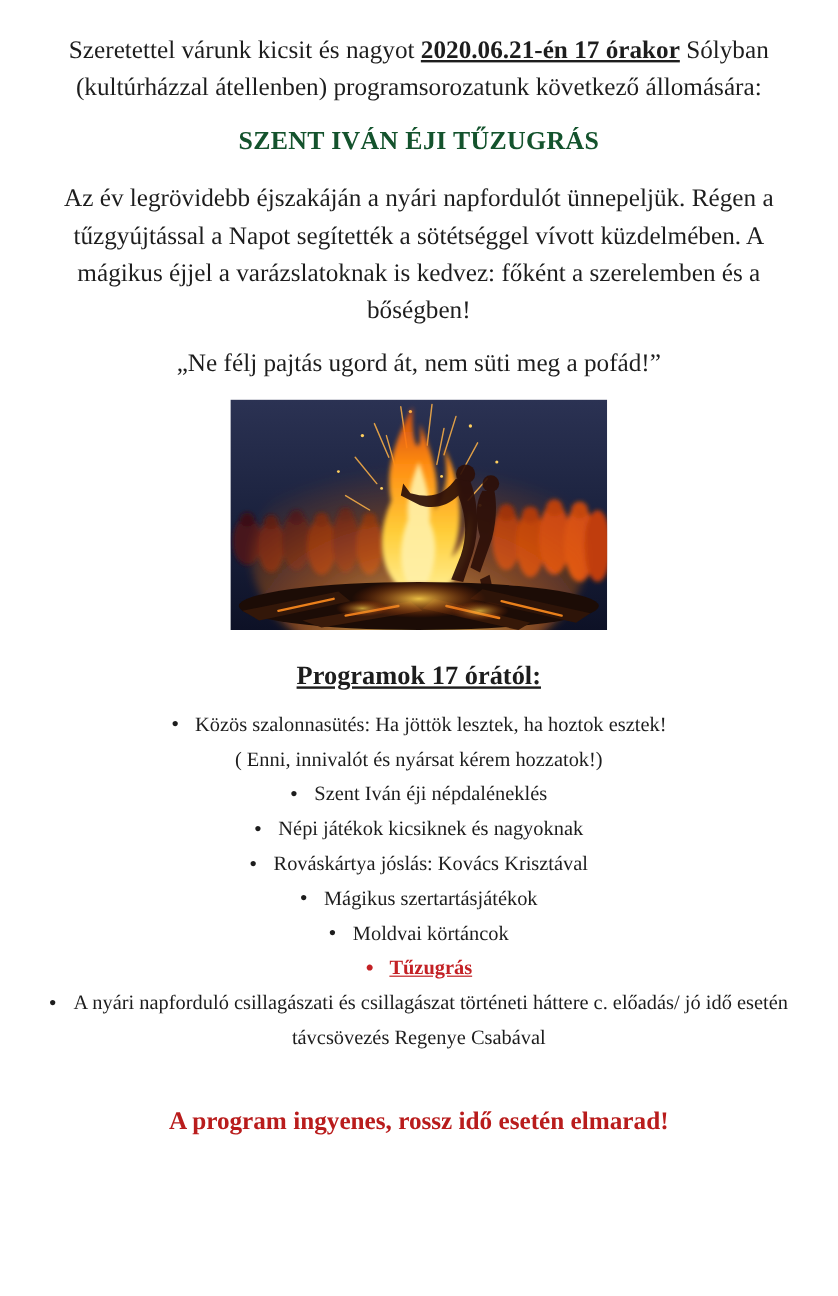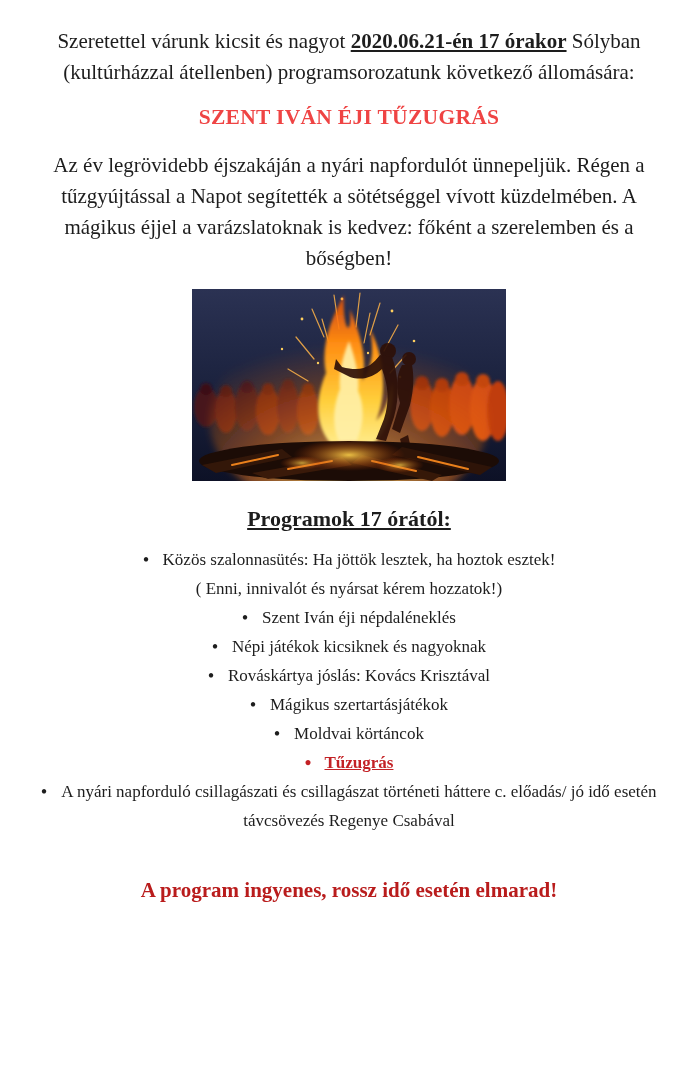--- a/index.html
+++ b/index.html
@@ -24,21 +24,21 @@
     margin: 0 auto;
   }
   .highlight {
     font-weight: bold;
     text-decoration: underline;
   }
   .event-title {
     margin-top: 17px;
     font-size: 21.5px;
     font-weight: bold;
-    color: #ef4444;
+    color: #14532d;
     letter-spacing: 0.3px;
   }
   .description {
     margin-top: 20px;
     font-size: 21px;
     line-height: 31px;
     max-width: 648px;
     margin-left: auto;
     margin-right: auto;
   }
@@ -90,20 +90,21 @@
 <body>
 
 <div class="flyer">
 
   <p class="intro"><span>Szeretettel várunk kicsit és nagyot </span><span class="highlight">2020.06.21-én 17 órakor</span><span> Sólyban (kultúrházzal átellenben) programsorozatunk következő állomására:</span></p>
 
   <div class="event-title">SZENT IVÁN ÉJI TŰZUGRÁS</div>
 
   <p class="description">Az év legrövidebb éjszakáján a nyári napfordulót ünnepeljük. Régen a tűzgyújtással a Napot segítették a sötétséggel vívott küzdelmében. A mágikus éjjel a varázslatoknak is kedvez: főként a szerelemben és a bőségben!</p>
 
+  <p class="quote">„Ne félj pajtás ugord át, nem süti meg a pofád!”</p>
 
   <div class="photo-wrap">
     <svg viewBox="0 0 314 192" xmlns="http://www.w3.org/2000/svg">
       <defs>
         <linearGradient id="sky" x1="0" y1="0" x2="0" y2="1">
           <stop offset="0" stop-color="#2b3253"></stop>
           <stop offset="0.6" stop-color="#181f3a"></stop>
           <stop offset="1" stop-color="#0d1126"></stop>
         </linearGradient>
         <linearGradient id="flame" x1="0" y1="1" x2="0" y2="0">

